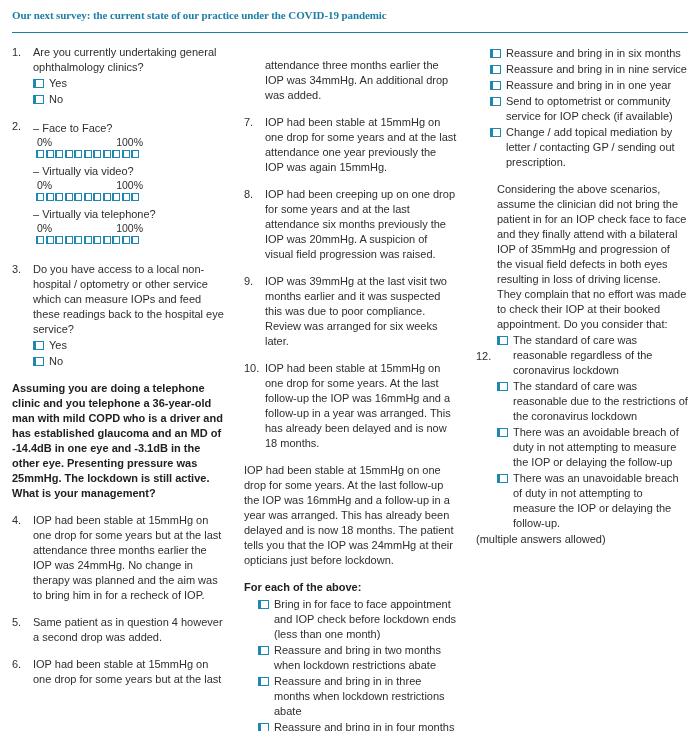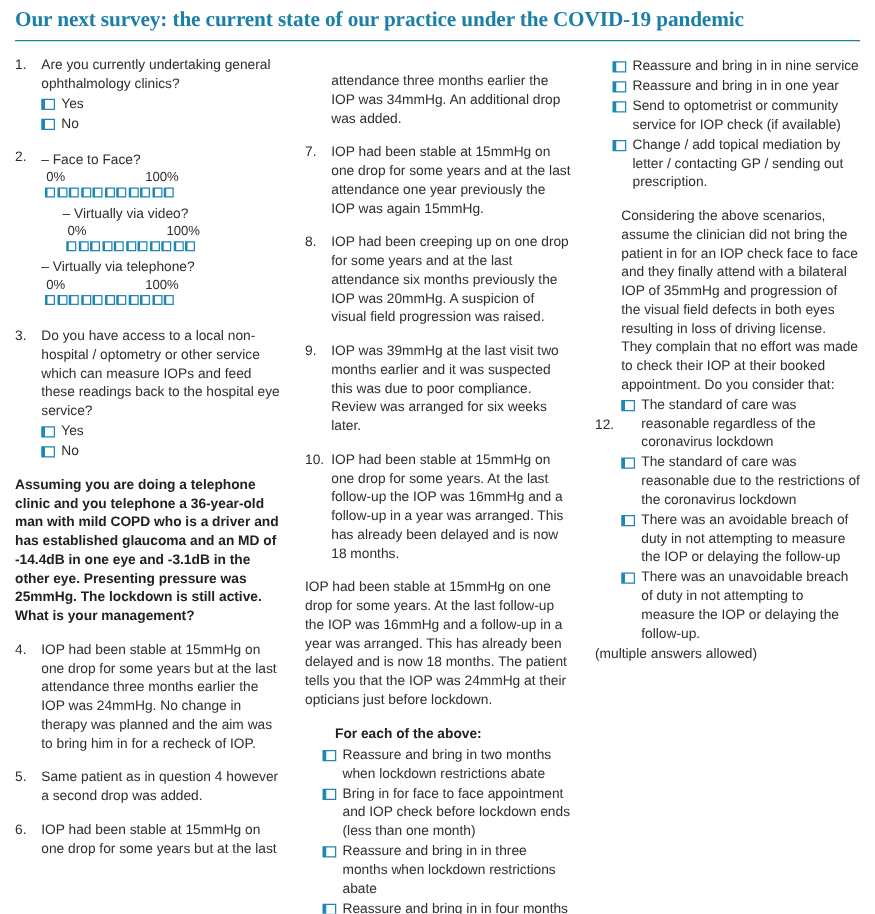--- a/index.html
+++ b/index.html
@@ -4,21 +4,21 @@
 <style>
   html,body{margin:0;padding:0;}
   body{
     width:700px;height:731px;overflow:hidden;background:#ffffff;
     font-family:"Liberation Sans",sans-serif;font-size:11px;line-height:15px;
     color:#2f2e2d;
   }
   .page{padding:6px 12px 0 12px;}
   .title{
     font-family:"Liberation Serif","DejaVu Serif",serif;
-    font-weight:bold;font-size:17px;color:#1b7fa6;
+    font-weight:bold;font-size:11px;color:#1b7fa6;
     white-space:nowrap;letter-spacing:-0.1px;margin:2px 0 0 0;
   }
   .rule{border:none;border-top:1.5px solid #1b7fa6;margin:9px 0 12px 0;}
   .columns{display:flex;gap:19px;}
   .col{width:213px;flex:none;}
   .col:last-child{width:212px;}
 
   .q{display:flex;margin-bottom:12px;}
   .q-num{width:21px;flex:none;}
   .q-body{flex:1;}
@@ -33,21 +33,21 @@
 
   .optlist{margin-left:14px;}
 
   .slider{margin:2px 0 4px 4px;}
   .scale{display:flex;justify-content:space-between;width:106px;font-size:10.5px;line-height:13px;}
   .boxes{display:flex;gap:1.5px;height:10px;margin:1px 0 3px 0;}
   .sbx{width:8px;height:8px;box-sizing:border-box;background:#fff;
        border:1.4px solid #1e87b2;border-left-width:2.5px;flex:none;}
 
   .scenario{font-weight:bold;color:#232120;margin-bottom:12px;}
-  .subhead{font-weight:bold;color:#232120;margin-bottom:2px;margin-left:24px;}
+  .subhead{font-weight:bold;color:#232120;margin-bottom:2px;}
   .footer-note{margin-top:1px;}
   .cont{margin-left:21px;margin-bottom:12px;margin-top:13px;}
 </style>
 </head>
 <body>
 
 <div class="page">
 
   <h1 class="title">Our next survey: the current state of our practice under the COVID-19 pandemic</h1>
   <hr class="rule">
@@ -89,21 +89,21 @@
                 <span class="sbx"></span>
                 <span class="sbx"></span>
                 <span class="sbx"></span>
                 <span class="sbx"></span>
                 <span class="sbx"></span>
                 <span class="sbx"></span>
                 <span class="sbx"></span>
               </div>
           </div>
 
-          <div class="slider" style="margin-left:17px;">
+          <div class="slider" style="margin-left:0;">
             <div>– Virtually via video?</div>
             <div class="scale" style="margin-left:4px;">
               <span>0%</span>
               <span>100%</span>
             </div>
             <div class="boxes" style="margin-left:3px;">
                 <span class="sbx"></span>
                 <span class="sbx"></span>
                 <span class="sbx"></span>
                 <span class="sbx"></span>
@@ -200,41 +200,45 @@
 
       <div class="q">
         <div class="q-body">IOP had been stable at 15mmHg on one drop for some years. At the last follow-up the IOP was 16mmHg and a follow-up in a year was arranged. This has already been delayed and is now 18 months. The patient tells you that the IOP was 24mmHg at their opticians just before lockdown.</div>
       </div>
 
       <div class="subhead">For each of the above:</div>
 
       <div class="optlist">
         <div class="opt">
           <span class="cbx"></span>
+          <span class="opt-label">Bring in for face to face appointment and IOP check before lockdown ends (less than one month)</span>
+        </div>
+        <div class="opt">
+          <span class="cbx"></span>
           <span class="opt-label">Reassure and bring in two months when lockdown restrictions abate</span>
         </div>
         <div class="opt">
           <span class="cbx"></span>
-          <span class="opt-label">Bring in for face to face appointment and IOP check before lockdown ends (less than one month)</span>
-        </div>
-        <div class="opt">
-          <span class="cbx"></span>
           <span class="opt-label">Reassure and bring in in three months when lockdown restrictions abate</span>
         </div>
         <div class="opt">
           <span class="cbx"></span>
           <span class="opt-label">Reassure and bring in in four months when lockdown restrictions abate</span>
         </div>
       </div>
 
     </div>
 
     <div class="col">
 
       <div class="optlist" style="margin-bottom:12px;">
+        <div class="opt">
+          <span class="cbx"></span>
+          <span class="opt-label">Reassure and bring in in six months</span>
+        </div>
         <div class="opt">
           <span class="cbx"></span>
           <span class="opt-label">Reassure and bring in in nine service</span>
         </div>
         <div class="opt">
           <span class="cbx"></span>
           <span class="opt-label">Reassure and bring in in one year</span>
         </div>
         <div class="opt">
           <span class="cbx"></span>

